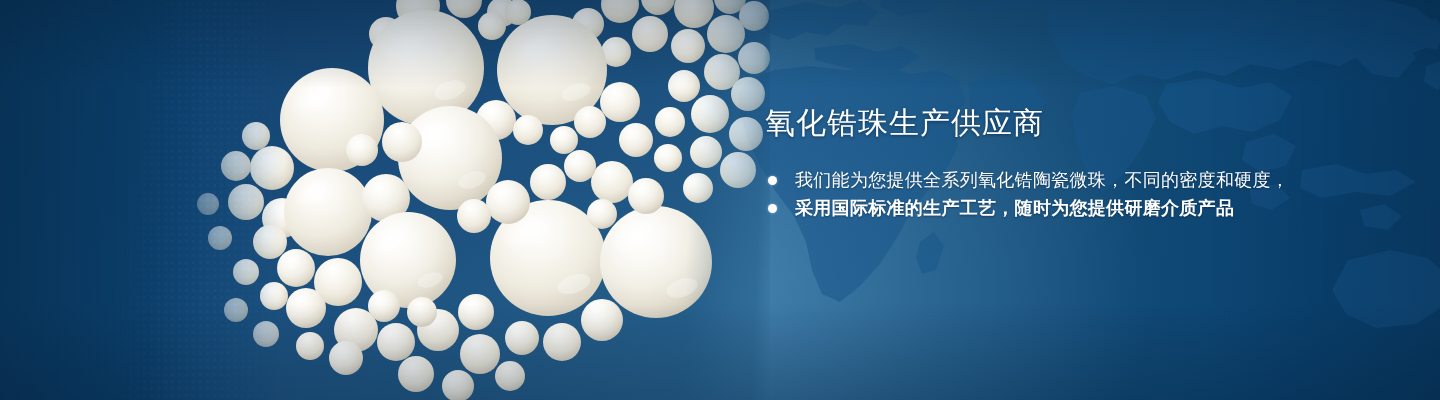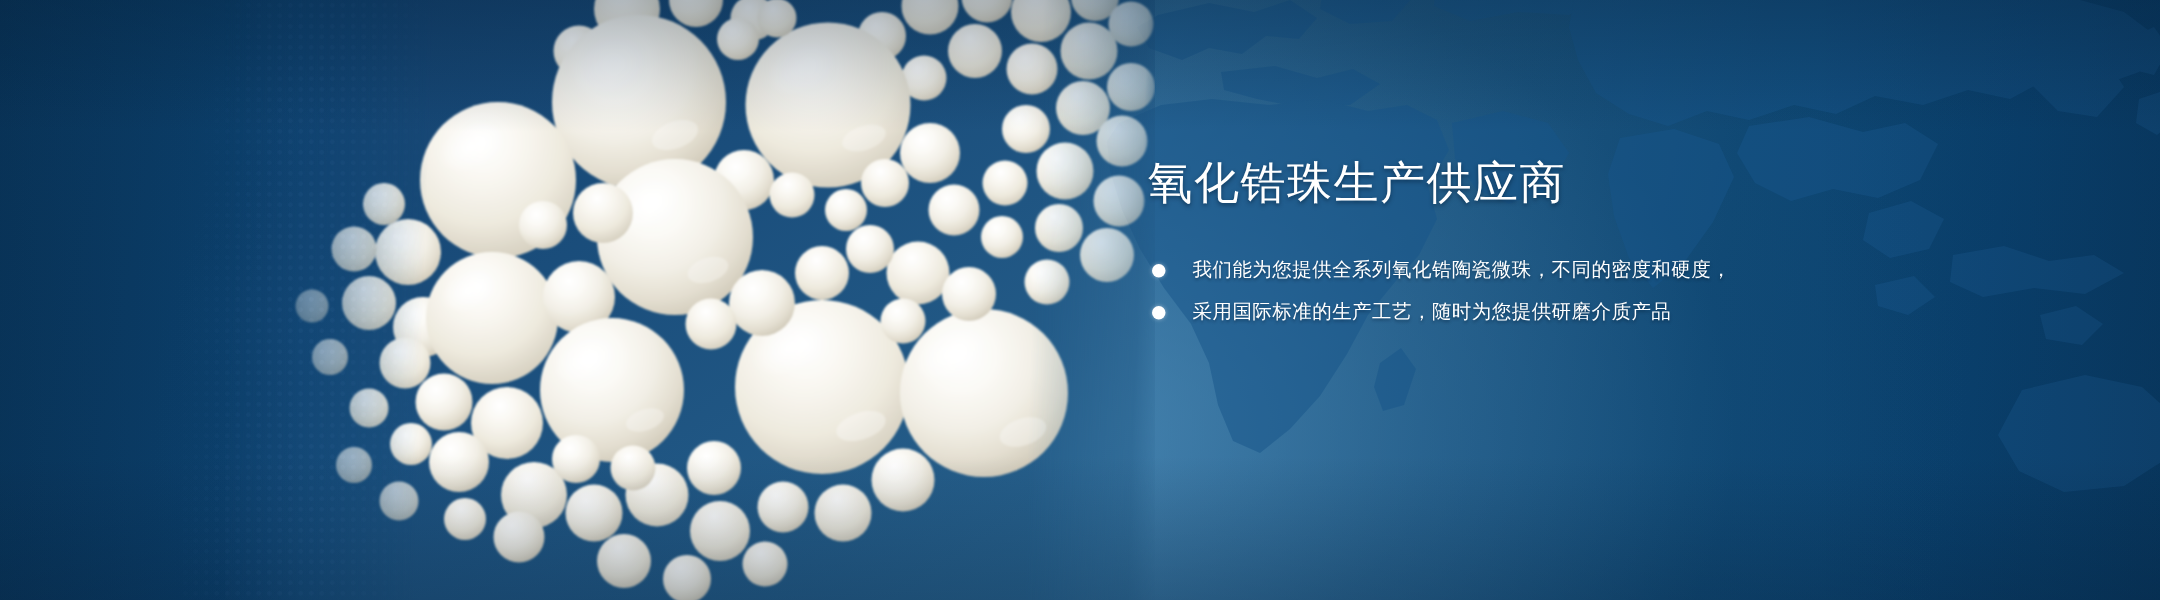--- a/index.html
+++ b/index.html
@@ -90,28 +90,28 @@
     letter-spacing: 1px;
     color: #ffffff;
     text-shadow: 0 1px 3px rgba(2,24,46,0.55);
     margin: 0 0 26px 0;
     white-space: nowrap;
   }
   .bullets { list-style: none; margin: 0; padding: 0; }
   .bullet {
     position: relative;
     padding-left: 30px;
-    font-size: 13px;
+    font-size: 18px;
     line-height: 24px;
     color: #ffffff;
     margin-bottom: 4px;
     text-shadow: 0 1px 2px rgba(2,24,46,0.45);
     letter-spacing: 0.3px;
   }
-  .bullet:last-child { margin-bottom: 13px; }
+  .bullet:last-child { margin-bottom: 13px; font-weight: bold; }
   .dot {
     position: absolute;
     left: 3px; top: 8px;
     width: 9px; height: 9px;
     border-radius: 50%;
     background: #ffffff;
     box-shadow: 0 0 3px rgba(255,255,255,0.45);
   }
   .bullet-line2 { display: block; }
 </style>

